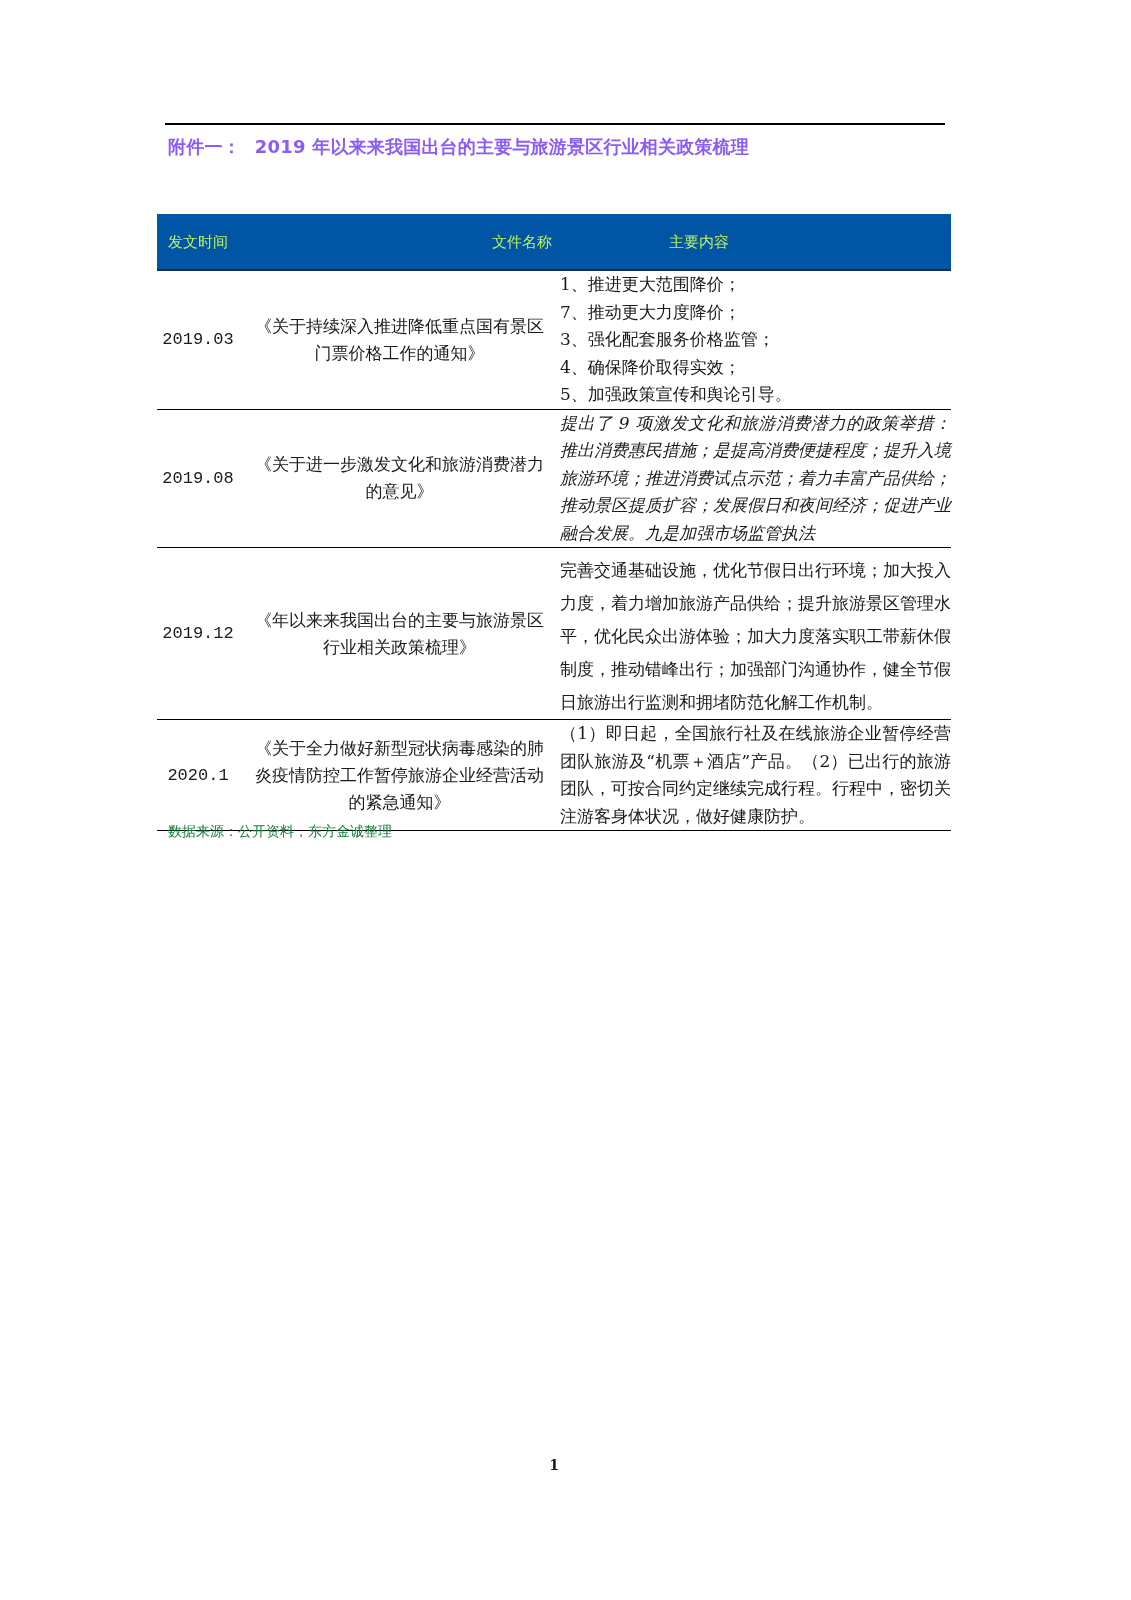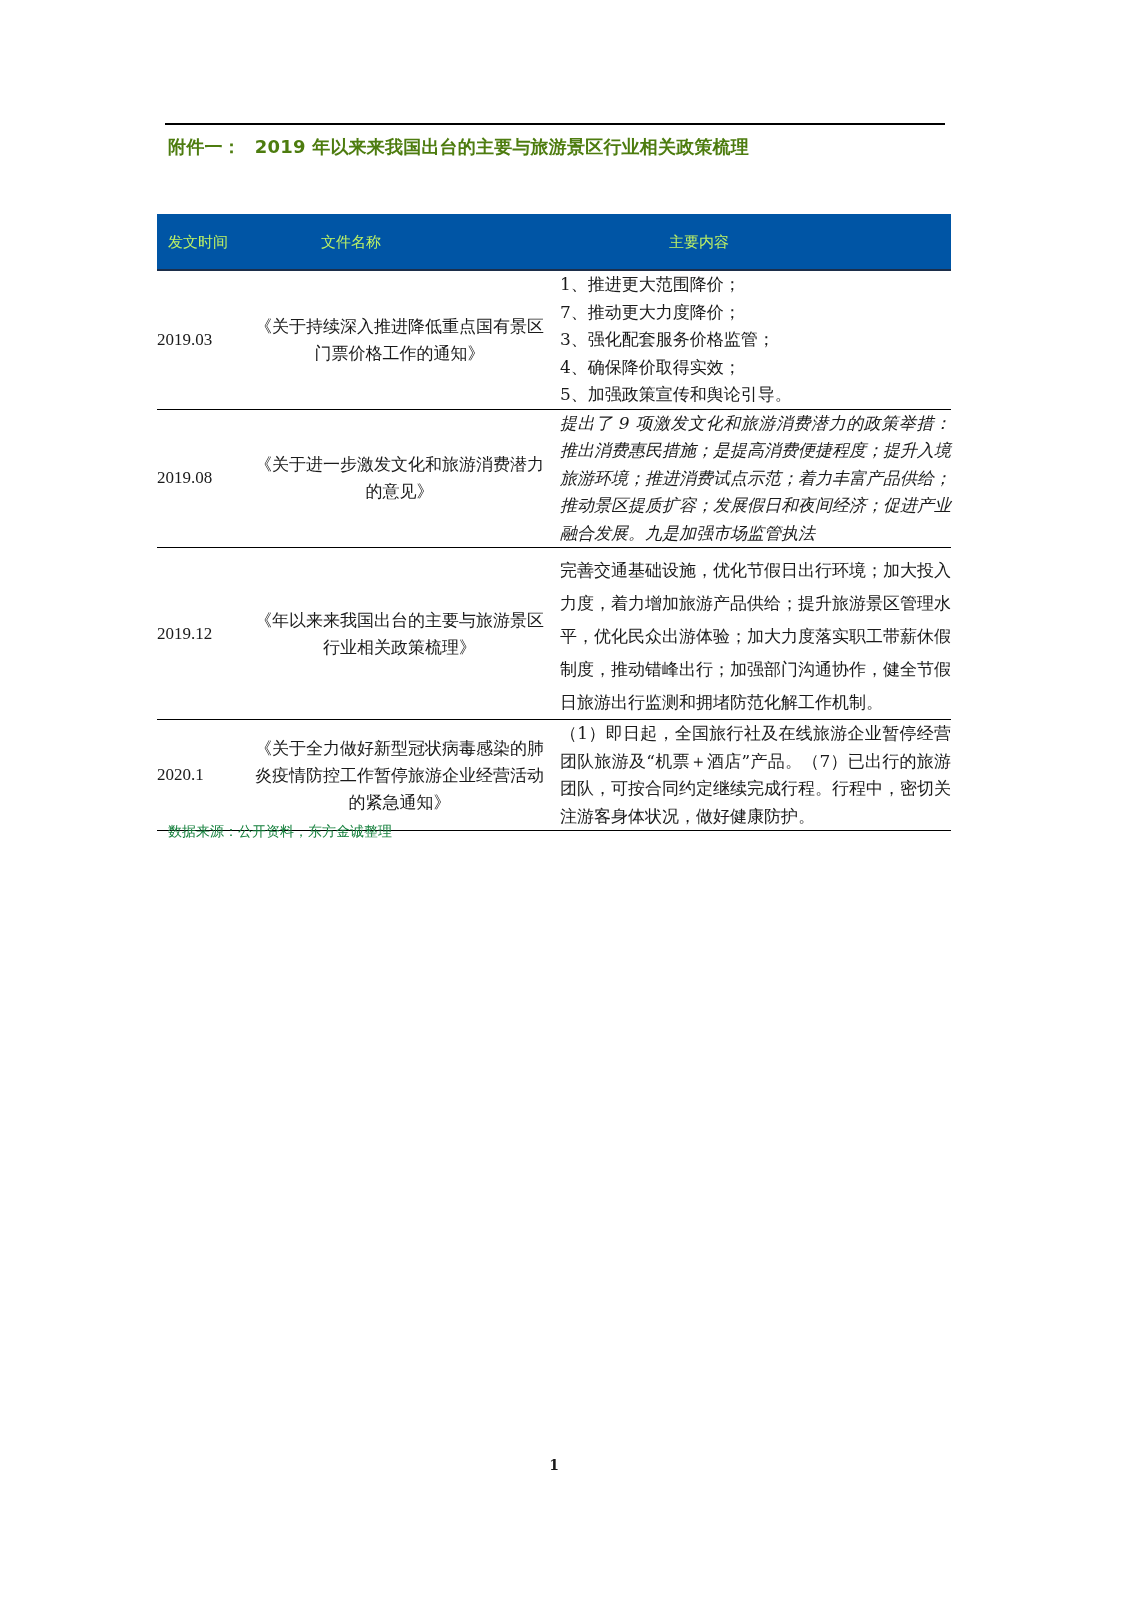--- a/index.html
+++ b/index.html
@@ -5,43 +5,43 @@
   html, body { margin: 0; padding: 0; background: #ffffff; }
   body {
     width: 1131px; height: 1600px; position: relative; overflow: hidden;
     font-family: "DejaVu Serif", "Liberation Serif", serif; color: #1a1a1a;
   }
   .top-rule {
     position: absolute; left: 165px; top: 123px; width: 780px; height: 2px; background: #000;
   }
   .title {
     position: absolute; left: 168px; top: 135px; font-size: 18px; font-weight: bold;
-    font-family: "DejaVu Sans", "Liberation Sans", sans-serif; color: #4d7c0f; letter-spacing: 0.2px;
+    font-family: "DejaVu Sans", "Liberation Sans", sans-serif; color: #8b5cf6; letter-spacing: 0.2px;
   }
   .title .lead { margin-right: 14px; }
   table.policy {
     position: absolute; left: 157px; top: 214px; width: 794px;
     border-collapse: collapse; table-layout: fixed;
   }
   table.policy col.c1 { width: 82px; }
   table.policy col.c2 { width: 313px; }
   table.policy col.c3 { width: 399px; }
   table.policy thead tr { background: #0055A5; }
   table.policy th {
     color: #bef264; font-weight: normal; font-size: 15px; height: 55px; padding: 0;
     font-family: "DejaVu Sans", "Liberation Sans", sans-serif; line-height: 24px;
     border-bottom: 2px solid #1c2e4a;
   }
   table.policy th.h-date { text-align: center; }
-  table.policy th.h-name { text-align: left; padding-left: 82px; font-family: Liberation Serif, serif; }
+  table.policy th.h-name { text-align: right; padding-left: 82px; font-family: Liberation Serif, serif; }
   table.policy th.h-content { text-align: left; padding-left: 117px; }
   table.policy td {
     font-size: 17px; vertical-align: middle; padding: 0; border-bottom: 1.5px solid #000;
   }
-  td.date { font-family: Liberation Serif, serif; font-size: 14px; }
+  td.date { text-align: center; font-family: Liberation Mono, monospace; font-size: 14px; }
   td.name { text-align: center; line-height: 27px; padding: 0 8px 0 16px !important; }
   td.content { text-align: justify; padding-left: 8px !important; }
   .row1 td { height: 135px; }
   .row1 td.content { line-height: 27.5px; }
   .row2 td { height: 110px; }
   .row2 td.content { line-height: 27.5px; font-style: italic; }
   .row3 td { height: 160px; }
   .row3 td.content { line-height: 33px; vertical-align: top; padding-top: 6px !important; }
   .row4 td { height: 108px; }
   .row4 td.content { line-height: 27.5px; vertical-align: top; padding-top: 0 !important; }
@@ -95,20 +95,20 @@
       <td class="content">提出了 9 项激发文化和旅游消费潜力的政策举措：推出消费惠民措施；是提高消费便捷程度；提升入境旅游环境；推进消费试点示范；着力丰富产品供给；推动景区提质扩容；发展假日和夜间经济；促进产业融合发展。九是加强市场监管执法</td>
     </tr>
     <tr class="row3">
       <td class="date">2019.12</td>
       <td class="name">《年以来来我国出台的主要与旅游景区行业相关政策梳理》</td>
       <td class="content">完善交通基础设施，优化节假日出行环境；加大投入力度，着力增加旅游产品供给；提升旅游景区管理水平，优化民众出游体验；加大力度落实职工带薪休假制度，推动错峰出行；加强部门沟通协作，健全节假日旅游出行监测和拥堵防范化解工作机制。</td>
     </tr>
     <tr class="row4">
       <td class="date">2020.1</td>
       <td class="name">《关于全力做好新型冠状病毒感染的肺炎疫情防控工作暂停旅游企业经营活动的紧急通知》</td>
-      <td class="content">（1）即日起，全国旅行社及在线旅游企业暂停经营团队旅游及“机票＋酒店”产品。（7）已出行的旅游团队，可按合同约定继续完成行程。行程中，密切关注游客身体状况，做好健康防护。</td>
+      <td class="content">（1）即日起，全国旅行社及在线旅游企业暂停经营团队旅游及“机票＋酒店”产品。（2）已出行的旅游团队，可按合同约定继续完成行程。行程中，密切关注游客身体状况，做好健康防护。</td>
     </tr>
   </tbody>
 </table>
 
 <div class="source">数据来源：公开资料，东方金诚整理</div>
 
 <div class="page-number">1</div>
 
 </body></html>

